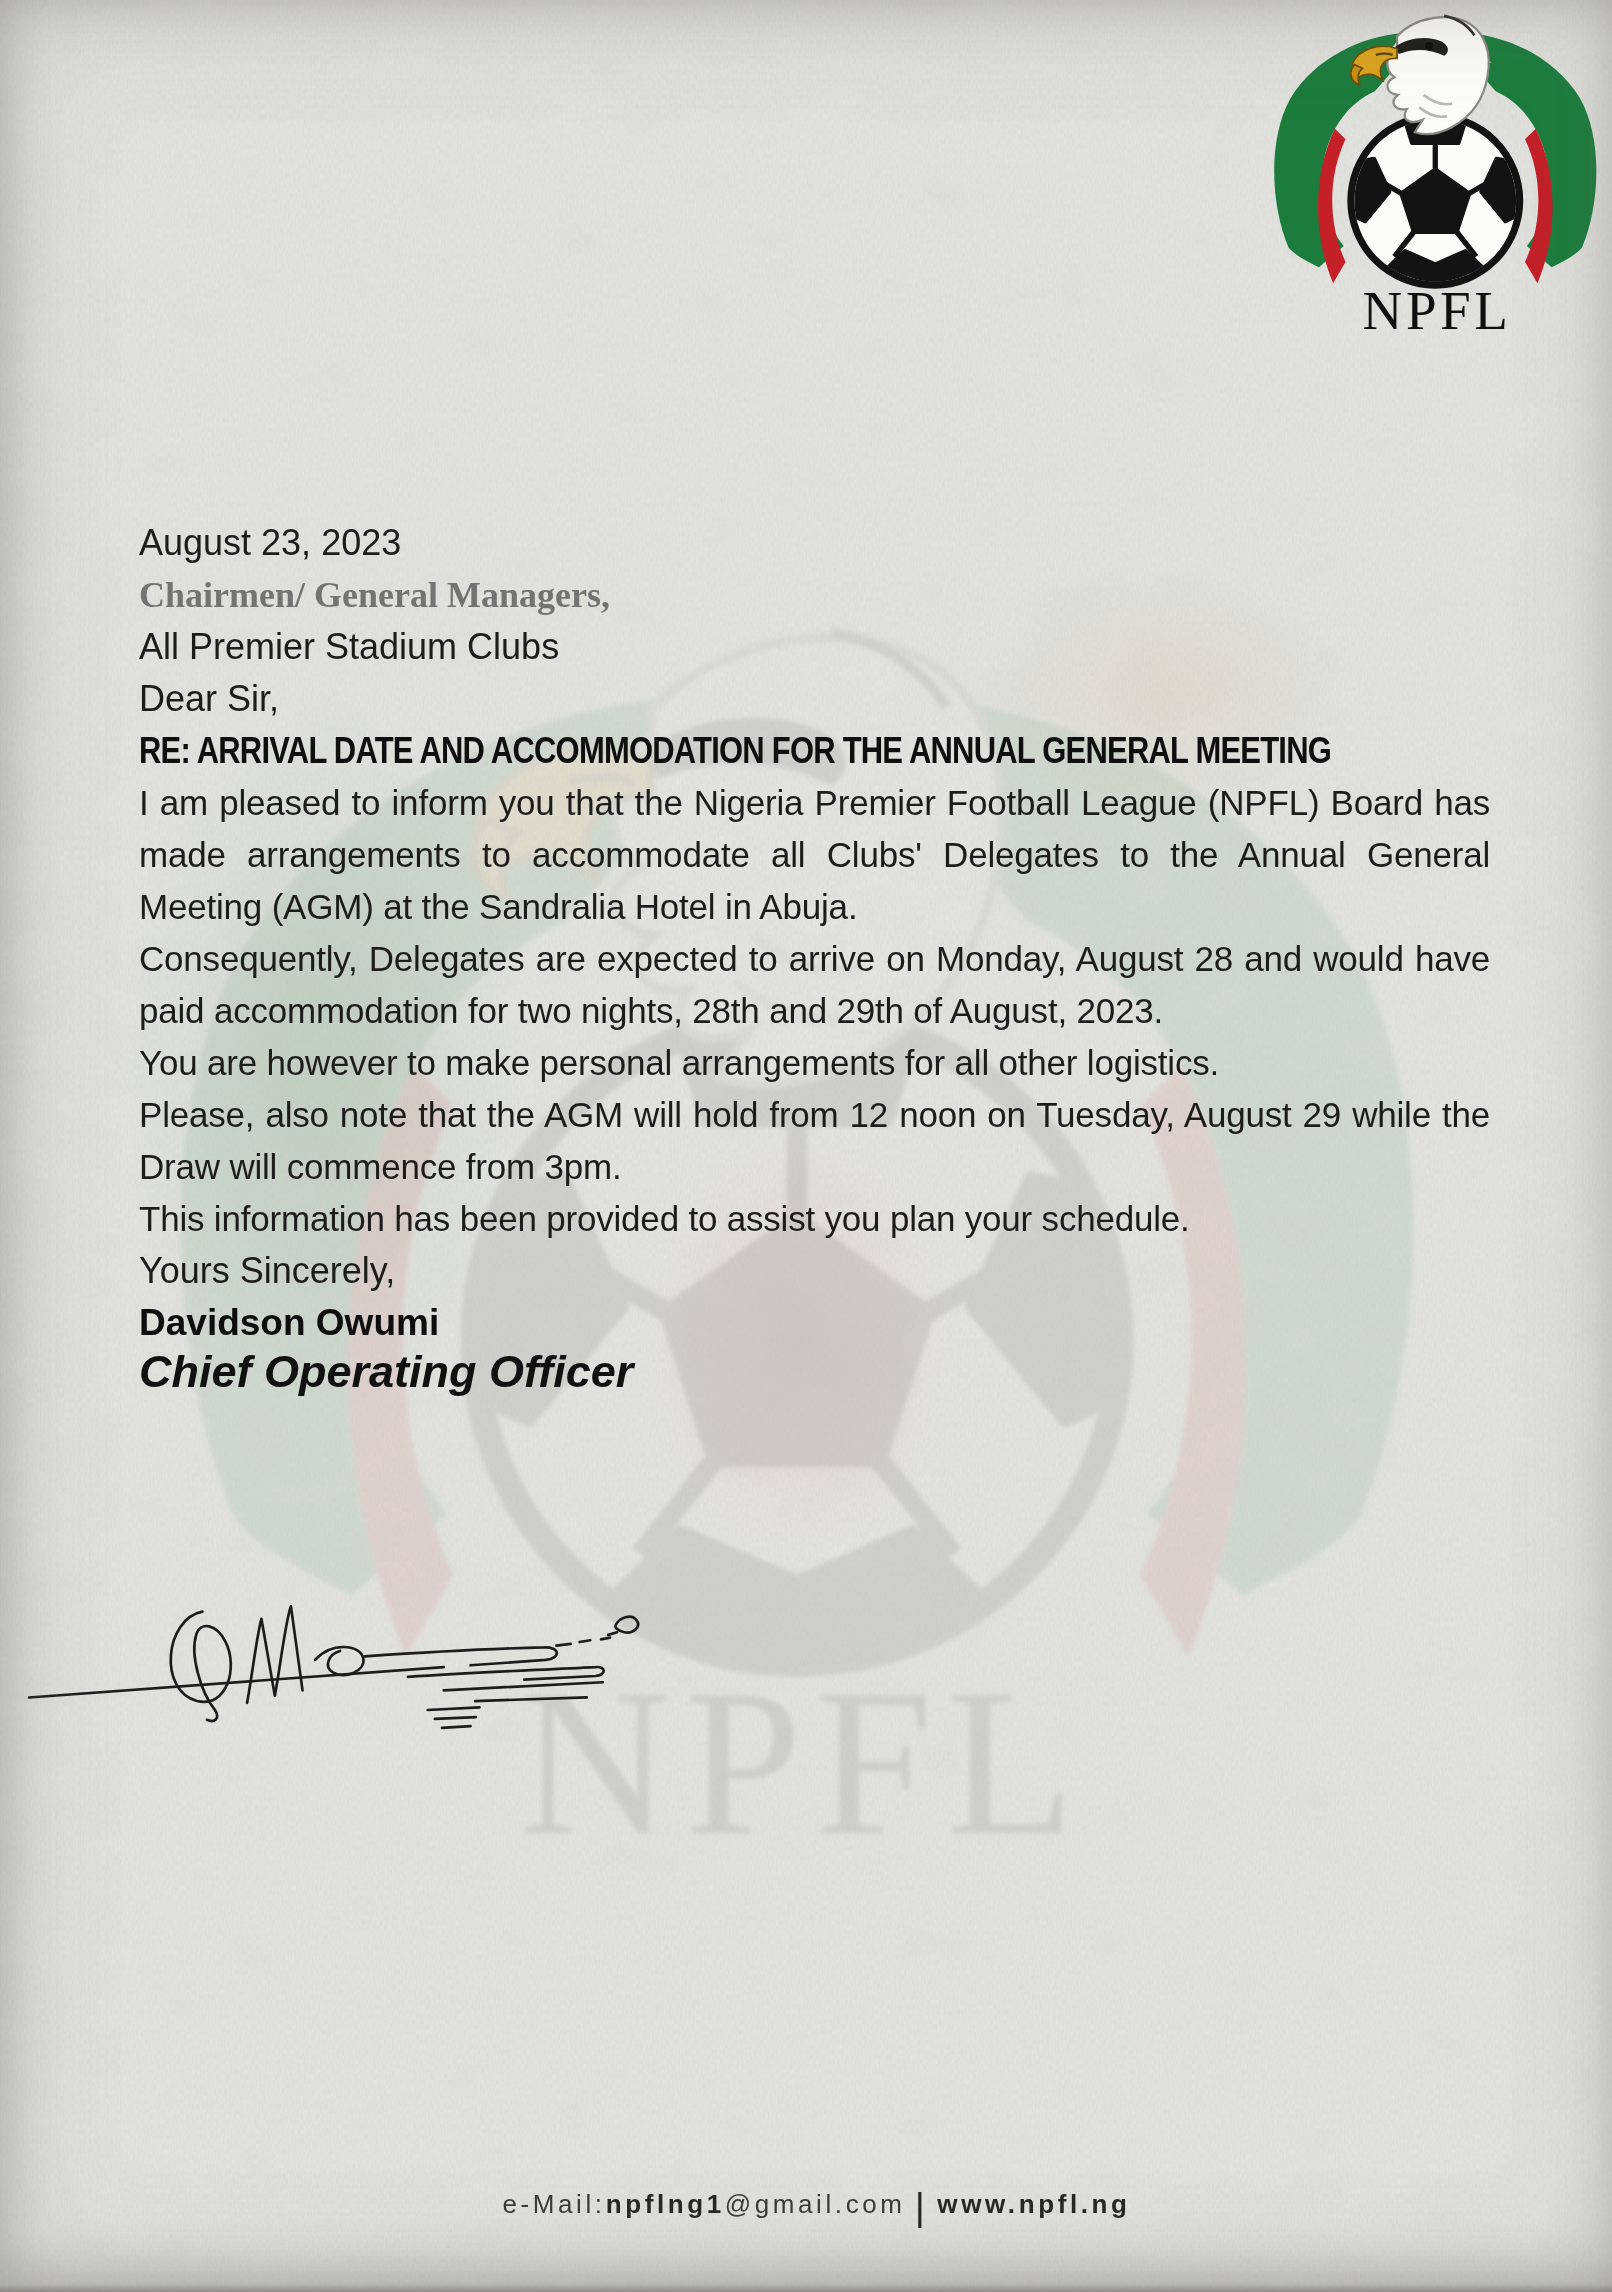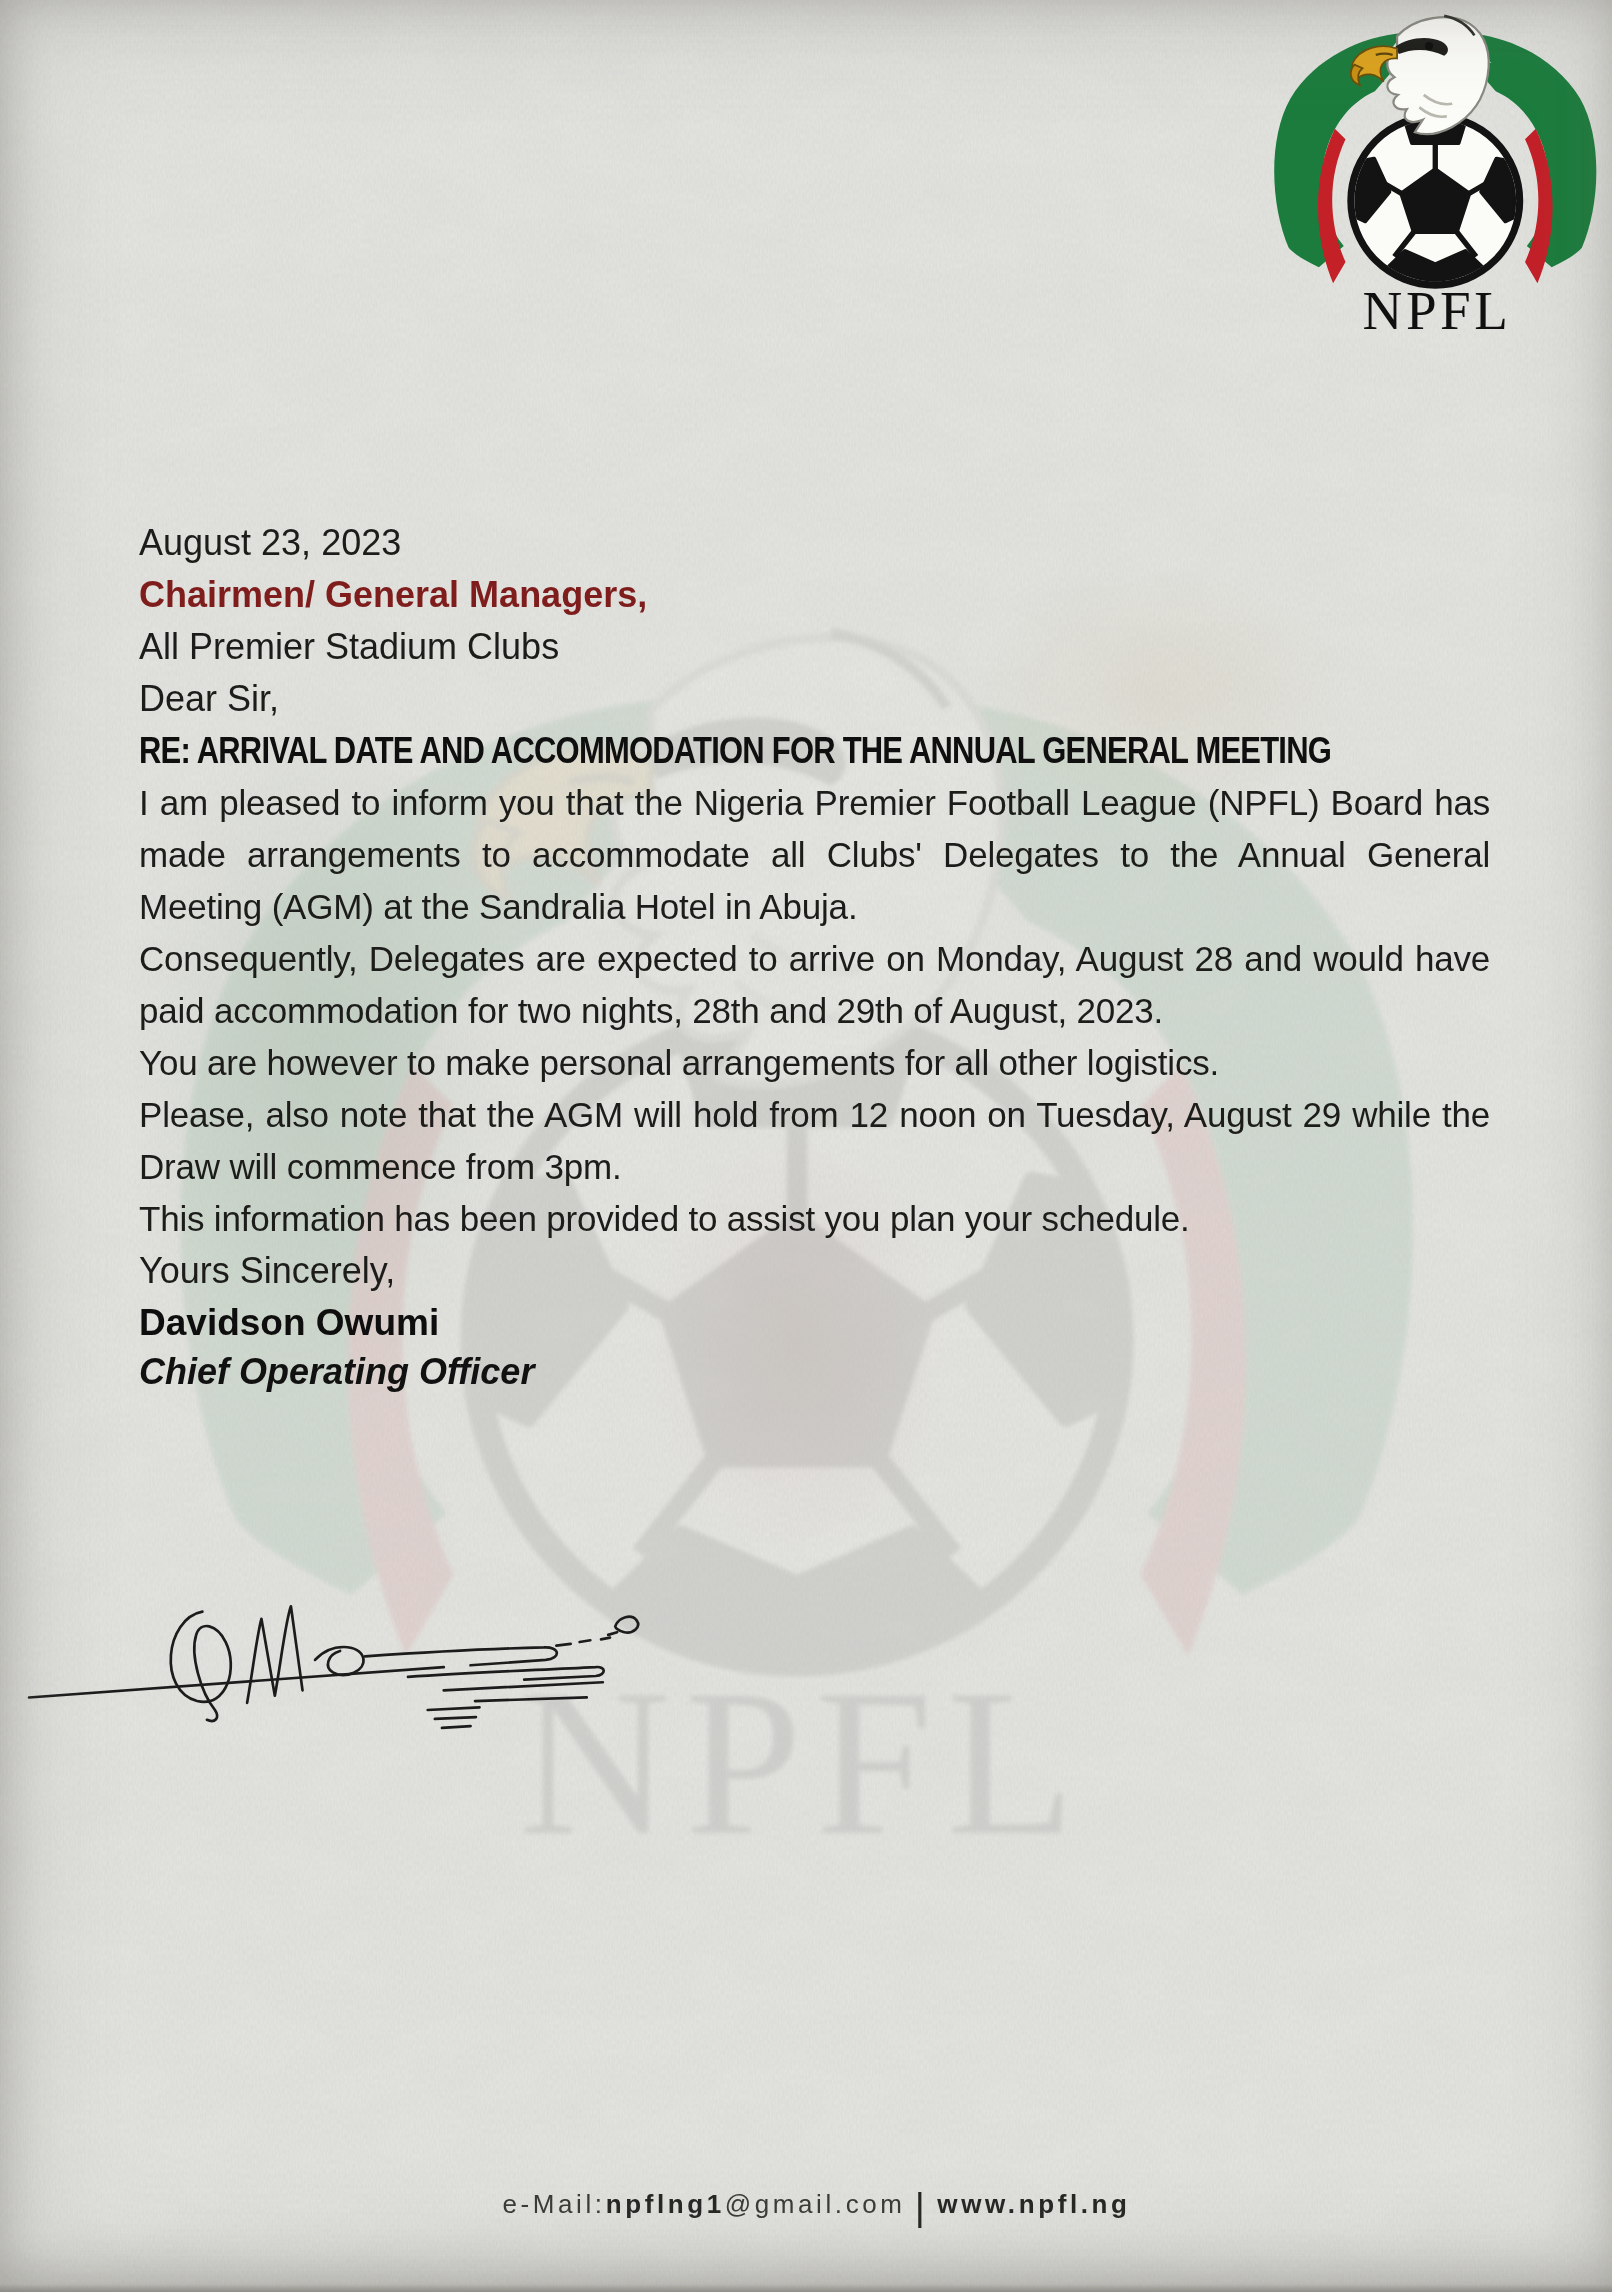--- a/index.html
+++ b/index.html
@@ -20,35 +20,35 @@
   .watermark{
     position:absolute; left:134px; top:609px; width:1343px; height:1258px;
     opacity:.09; filter:blur(2.2px); pointer-events:none;
   }
   .noise{position:absolute;left:0;top:0;pointer-events:none;}
   .logo{position:absolute; top:9px; right:19.7px; width:351px; height:330px;}
   .content{position:absolute; left:139px; right:143px; top:517px;}
   .content p{margin:0;}
   .line{font-size:36px; line-height:52px; margin-bottom:22.4px;}
   .date-line{margin-bottom:90px;}
-  .bold{font-weight:700; color:#7f1d1d;}
+  .bold{font-weight:700; color:#737373;font-family:Liberation Serif, serif;}
   .subject{
     font-size:36px; line-height:52px; font-weight:700; color:#0f0f0f;
     letter-spacing:-0.9px; white-space:nowrap;
     transform:scaleX(.86); transform-origin:0 50%;
     margin-bottom:24px;
   }
   .para{
     font-size:35px; line-height:52px; letter-spacing:-0.2px;
     text-align:justify; margin-bottom:29px;
   }
   .closing{margin-bottom:0;}
   .signature{position:absolute; left:23px; top:1592px; pointer-events:none;}
   .signatory-name{font-size:37px; line-height:52px; font-weight:700; color:#0e0e0e; margin-top:118px;}
-  .signatory-title{font-size:36px; line-height:45px; font-weight:700; font-style:italic; color:#111; margin-top:10.7px;}
+  .signatory-title{font-size:45px; line-height:45px; font-weight:700; font-style:italic; color:#111; margin-top:10.7px;}
   .footer{
     position:absolute; left:0; right:0; top:2185px; text-align:center;
     color:#2e2e2b;
   }
   .footer-line1{font-size:28px; font-weight:700; letter-spacing:4.5px; line-height:39px;}
   .footer-line2{font-size:26px; letter-spacing:3.6px; line-height:39px; font-weight:400; color:#3a3a37;}
   .footer-line2 .fbold{font-weight:700; color:#262624;}
   .footer-sep{
     display:inline-block; font-size:39px; font-weight:400;
     vertical-align:-7.2px; padding:0 9px; color:#262624;

